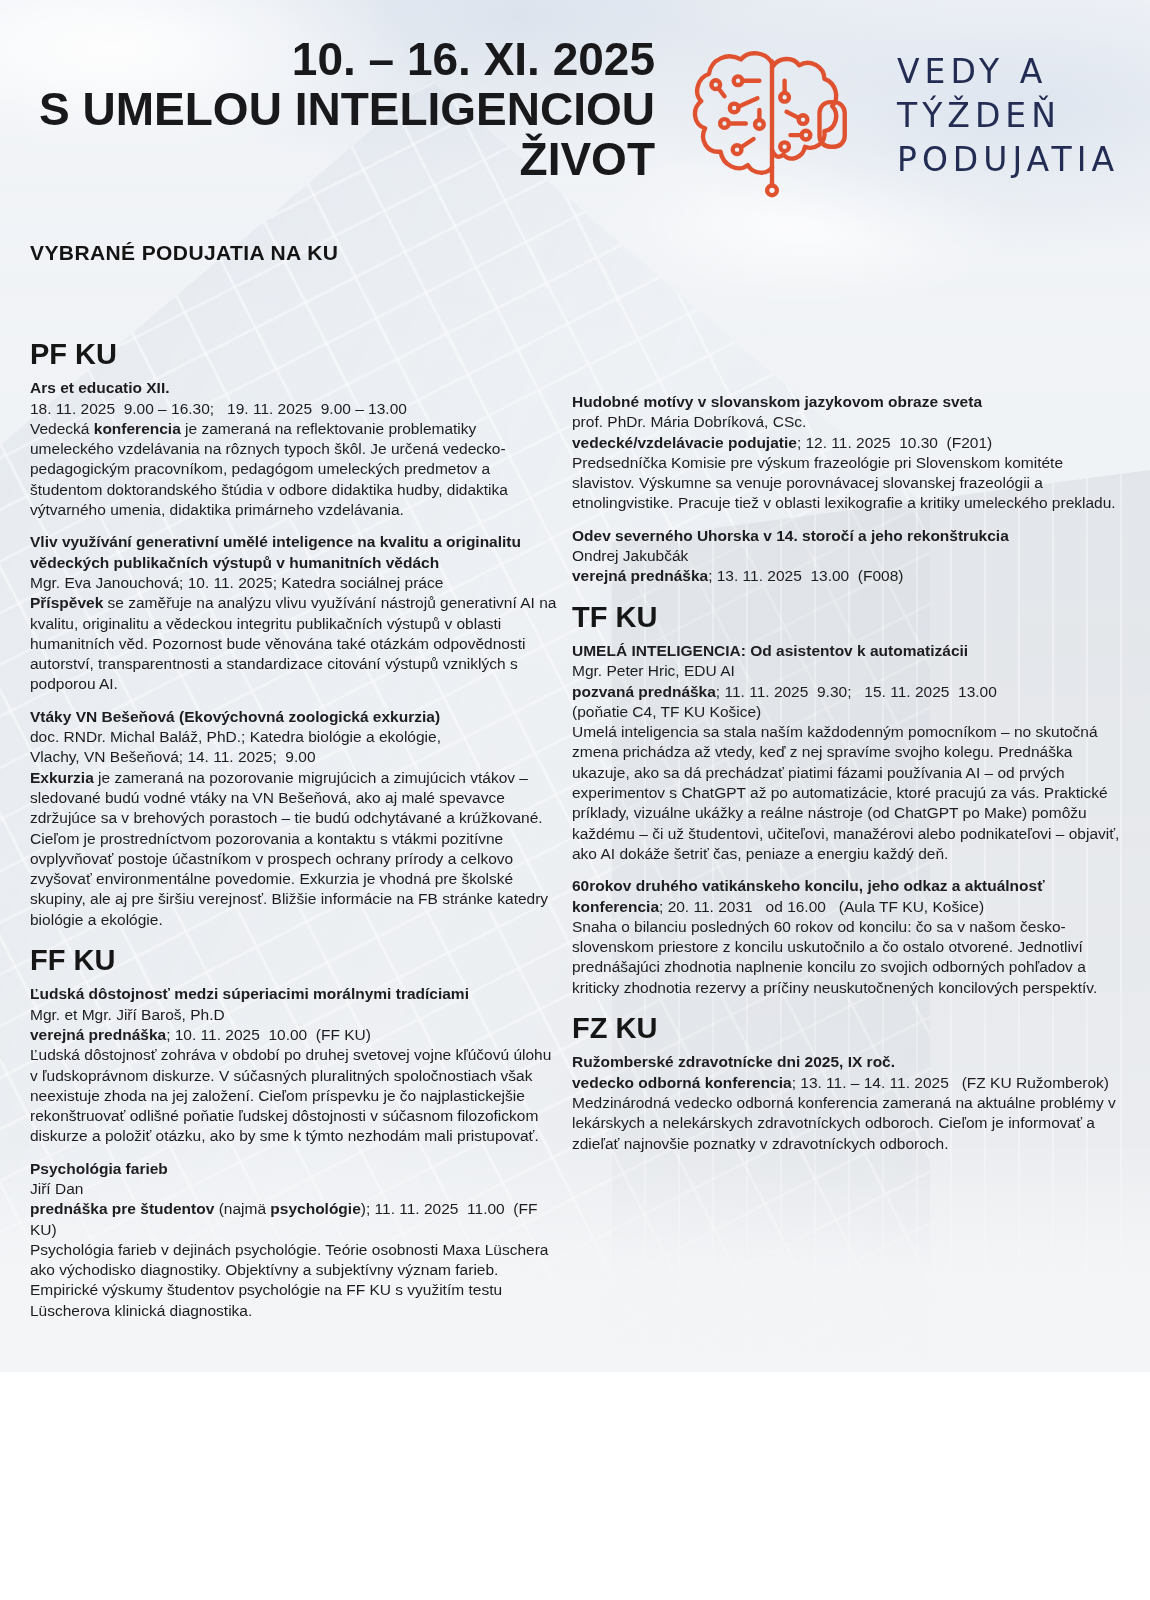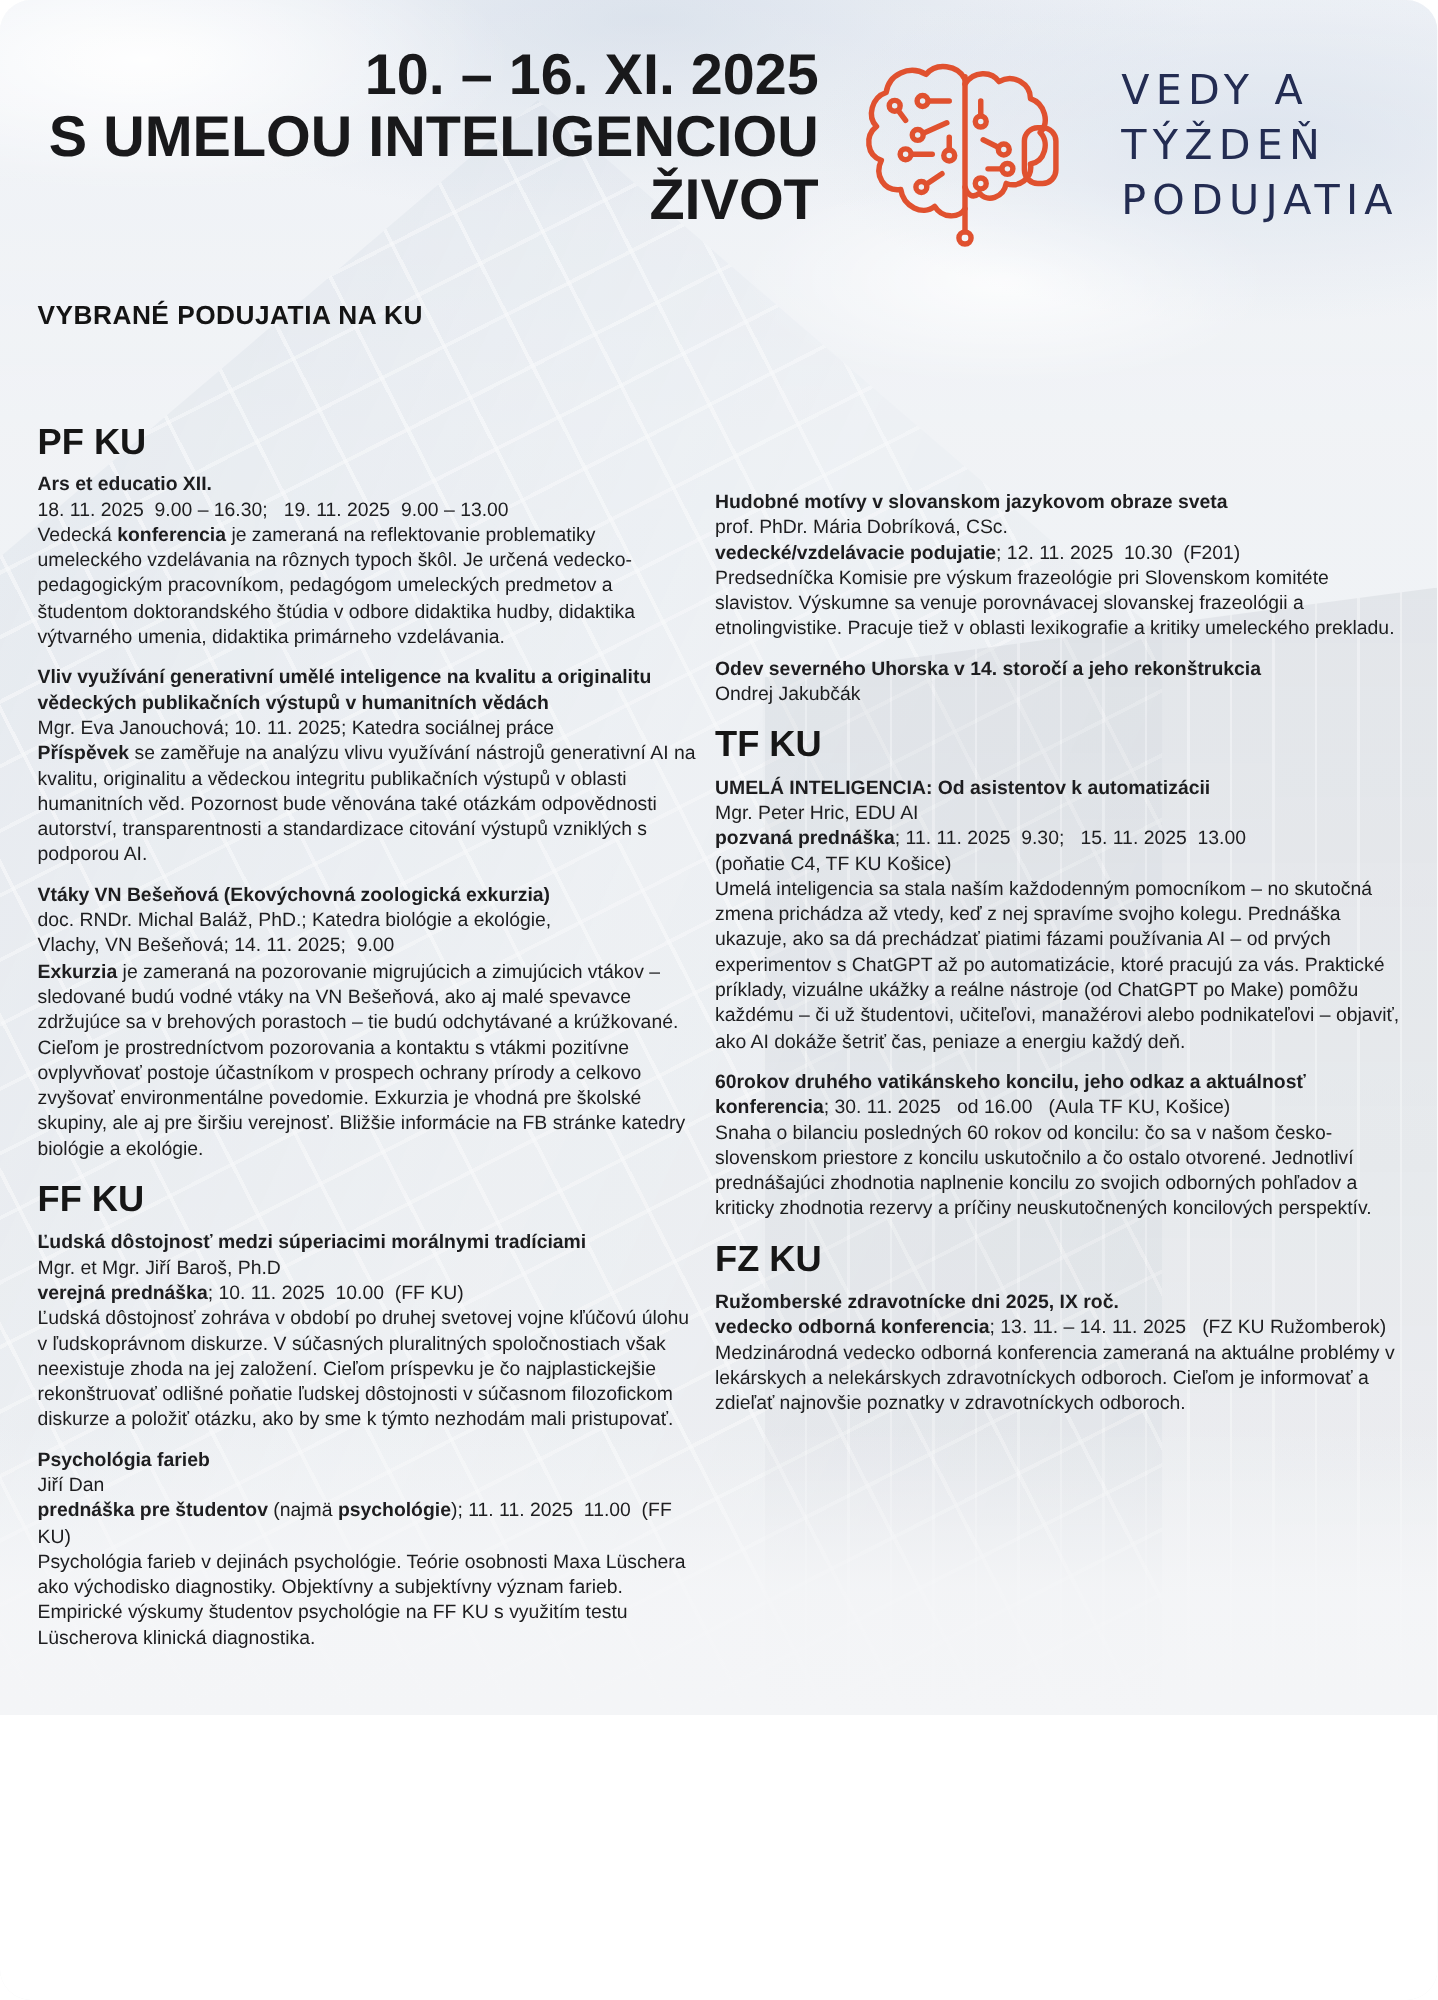--- a/index.html
+++ b/index.html
@@ -1,18 +1,18 @@
 <!DOCTYPE html>
 <html><head>
 <meta charset="utf-8">
 <style>
   html,body{margin:0;padding:0;}
   .poster{position:relative;width:1150px;height:1600px;overflow:hidden;
     font-family:"Liberation Sans",sans-serif;color:#1d1d1f;
-    background:linear-gradient(180deg,#eef1f6 0%,#e7ebf0 25%,#e6e9ed 60%,#edeff2 100%);border-radius:25px;}
+    background:linear-gradient(180deg,#eef1f6 0%,#e7ebf0 25%,#e6e9ed 60%,#edeff2 100%);}
   
   .bg,.bg *{position:absolute;pointer-events:none;}
   .bg{inset:0;}
   .sky{inset:0;background:
     radial-gradient(420px 150px at 10% 3%,rgba(255,255,255,.95),transparent 70%),
     radial-gradient(520px 210px at 88% 7%,rgba(205,216,231,.75),transparent 70%),
     radial-gradient(640px 230px at 45% 1%,rgba(189,203,221,.5),transparent 70%),
     radial-gradient(300px 120px at 70% 14%,rgba(255,255,255,.8),transparent 70%);}
   .tower{left:-90px;top:80px;width:1020px;height:1300px;opacity:.5;
     background:
@@ -150,37 +150,38 @@
       <div class="event">
         <p class="t">Hudobné motívy v slovanskom jazykovom obraze sveta</p>
         <p class="ln">prof. PhDr. Mária Dobríková, CSc.</p>
         <p class="ln"><b>vedecké/vzdelávacie podujatie</b><span>; 12. 11. 2025  10.30  (F201)</span></p>
         <p class="ds">Predsedníčka Komisie pre výskum frazeológie pri Slovenskom komitéte slavistov. Výskumne sa venuje porovnávacej slovanskej frazeológii a etnolingvistike. Pracuje tiež v oblasti lexikografie a kritiky umeleckého prekladu.</p>
       </div>
 
       <div class="event">
         <p class="t">Odev severného Uhorska v 14. storočí a jeho rekonštrukcia</p>
         <p class="ln">Ondrej Jakubčák</p>
+        <p class="ln"><b>verejná prednáška</b><span>; 13. 11. 2025  13.00  (F008)</span></p>
       </div>
     </div>
 
     <div class="sec">
       <div class="sec-h">TF KU</div>
 
       <div class="event">
         <p class="t">UMELÁ INTELIGENCIA: Od asistentov k automatizácii</p>
         <p class="ln">Mgr. Peter Hric, EDU AI</p>
         <p class="ln"><b>pozvaná prednáška</b><span>; 11. 11. 2025  9.30;   15. 11. 2025  13.00</span></p>
         <p class="ln">(poňatie C4, TF KU Košice)</p>
         <p class="ds">Umelá inteligencia sa stala naším každodenným pomocníkom – no skutočná zmena prichádza až vtedy, keď z nej spravíme svojho kolegu. Prednáška ukazuje, ako sa dá prechádzať piatimi fázami používania AI – od prvých experimentov s ChatGPT až po automatizácie, ktoré pracujú za vás. Praktické príklady, vizuálne ukážky a reálne nástroje (od ChatGPT po Make) pomôžu každému – či už študentovi, učiteľovi, manažérovi alebo podnikateľovi – objaviť, ako AI dokáže šetriť čas, peniaze a energiu každý deň.</p>
       </div>
 
       <div class="event">
         <p class="t">60rokov druhého vatikánskeho koncilu, jeho odkaz a aktuálnosť</p>
-        <p class="ln"><b>konferencia</b><span>; 30. 11. 2025   od 16.00   (Aula TF KU, Košice)</span></p>
+        <p class="ln"><b>konferencia</b><span>; 20. 11. 2031   od 16.00   (Aula TF KU, Košice)</span></p>
         <p class="ds">Snaha o bilanciu posledných 60 rokov od koncilu: čo sa v našom česko-slovenskom priestore z koncilu uskutočnilo a čo ostalo otvorené. Jednotliví prednášajúci zhodnotia naplnenie koncilu zo svojich odborných pohľadov a kriticky zhodnotia rezervy a príčiny neuskutočnených koncilových perspektív.</p>
       </div>
     </div>
 
     <div class="sec">
       <div class="sec-h">FZ KU</div>
 
       <div class="event">
         <p class="t">Ružomberské zdravotnícke dni 2025, IX roč.</p>
         <p class="ln"><b>vedecko odborná konferencia</b><span>; 13. 11. – 14. 11. 2025   (FZ KU Ružomberok)</span></p>

